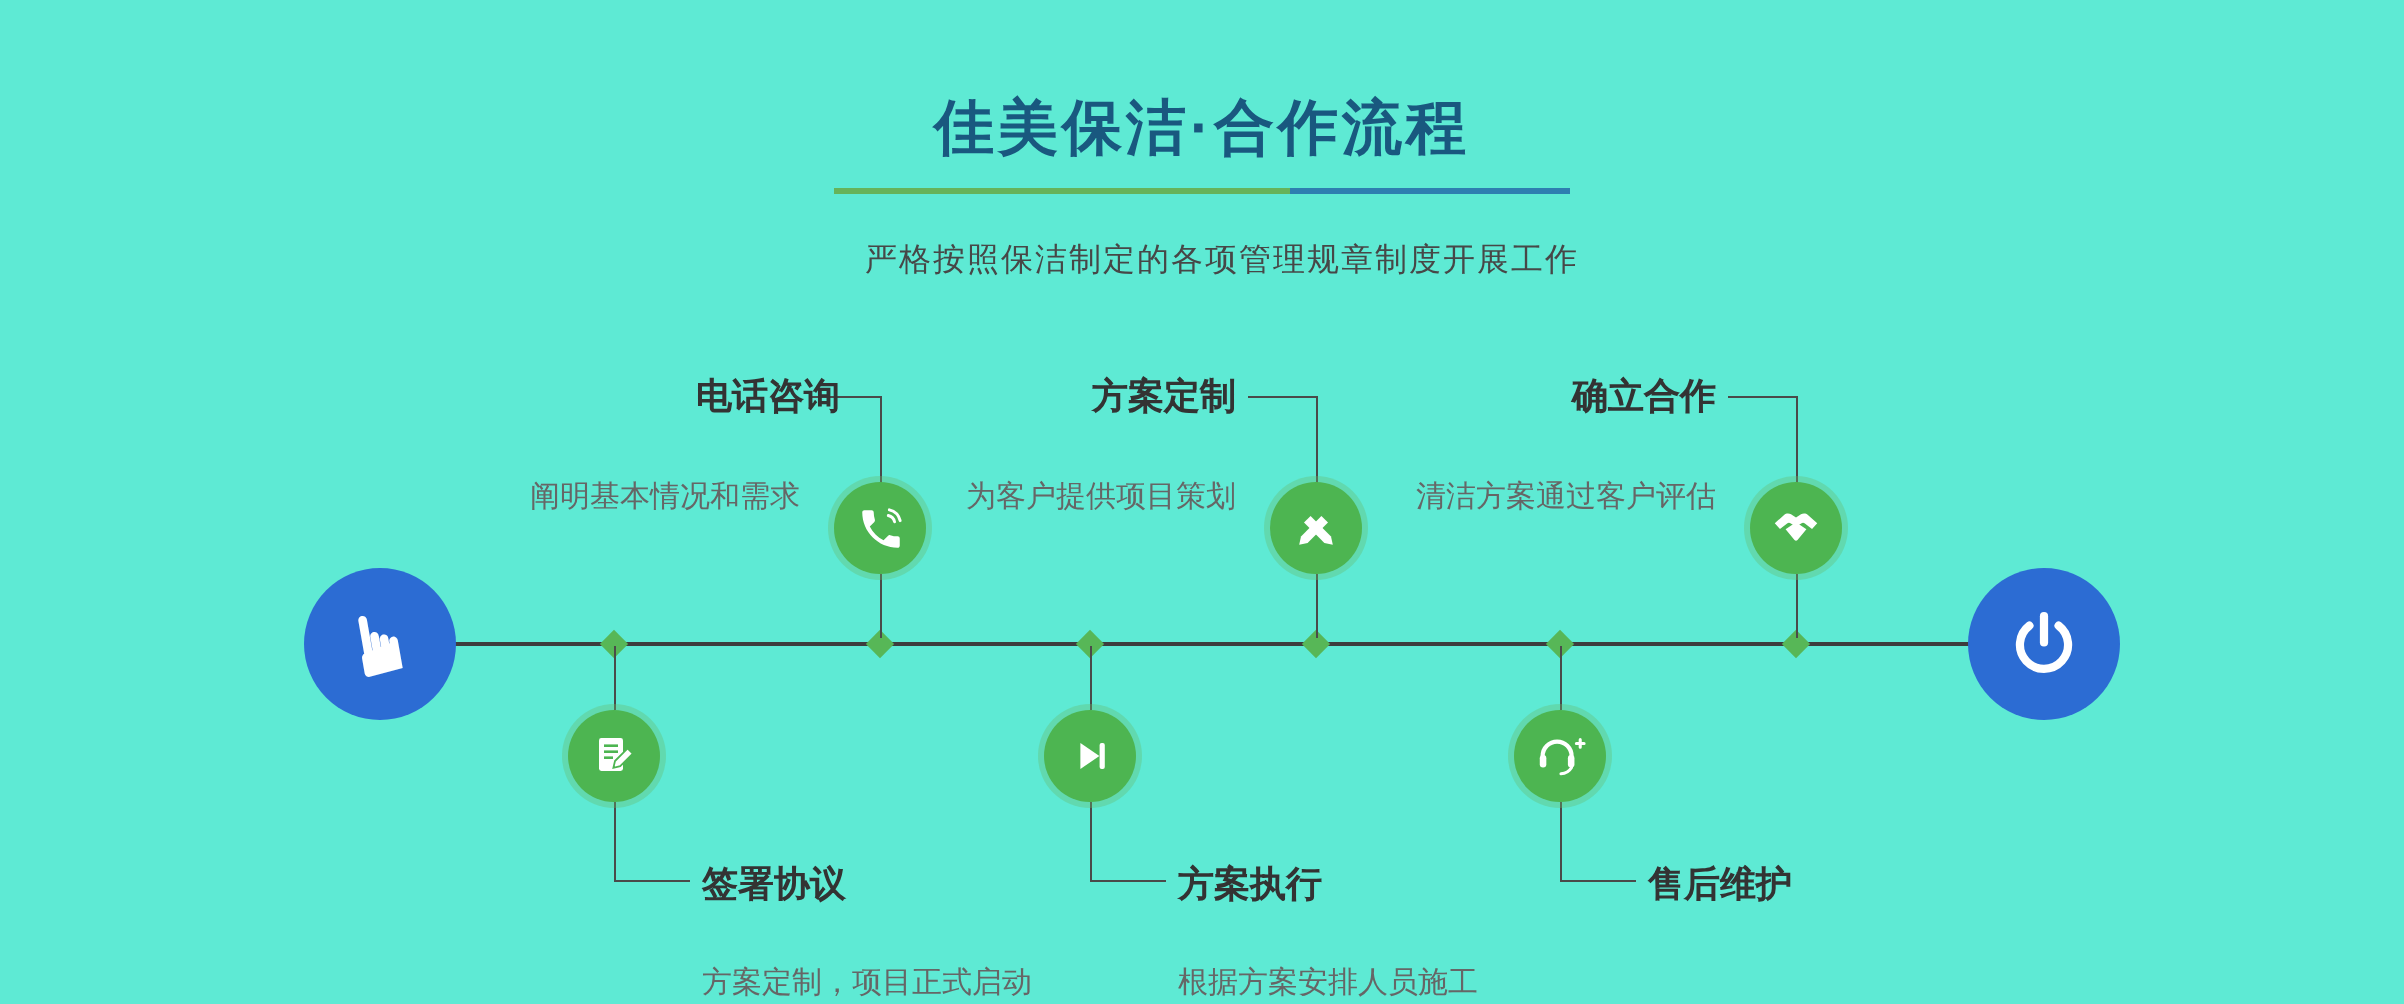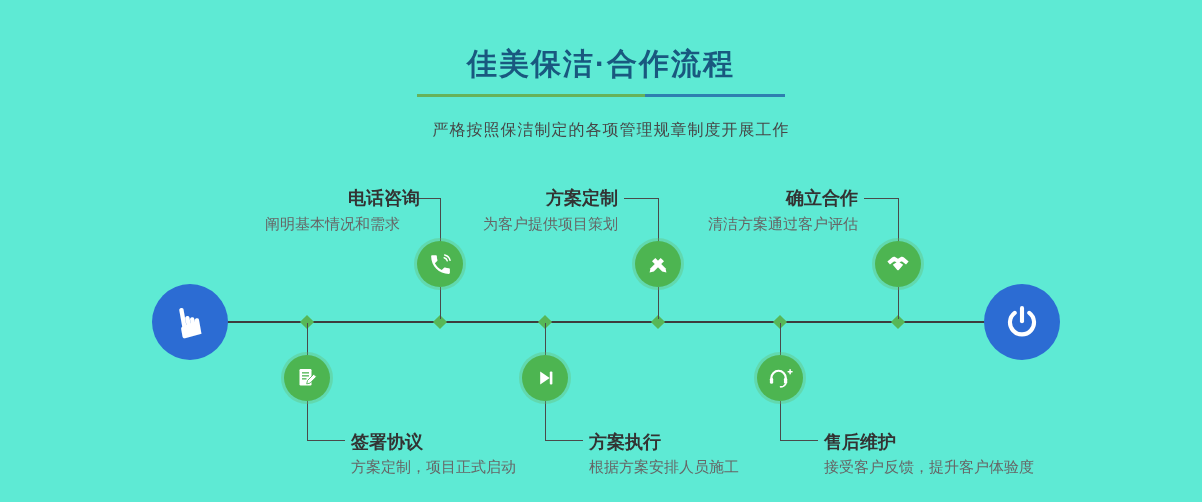--- a/index.html
+++ b/index.html
@@ -25,21 +25,21 @@
   }
   .hand{color:#ffffff;font-size:42px;line-height:1;transform:rotate(-100deg);display:block;}
   .diamond{position:absolute;width:10px;height:10px;background:#57b757;transform:rotate(45deg);}
   .step-circle{
     position:absolute;width:46px;height:46px;border-radius:50%;background:#4db551;
     box-shadow:0 0 0 3px rgba(102,187,106,.35);
     display:flex;align-items:center;justify-content:center;
   }
   .conn{position:absolute;background:#4a4a4a;}
   .step-title{position:absolute;font-size:18px;font-weight:bold;color:#333333;white-space:nowrap;}
-  .step-desc{position:absolute;font-size:15px;color:#666666;white-space:nowrap;}
+  .step-desc{position:absolute;font-size:15px;color:#666666;white-space:nowrap;margin-top:24px;}
   .ta-r{text-align:right;}
 </style>
 </head>
 <body>
 
 <div class="canvas">
 
   <h1 class="page-title">佳美保洁·合作流程</h1>
   <div class="underline">
     <span class="u-green"></span>
@@ -137,15 +137,14 @@
   <div class="step-circle" style="left:757px;top:355px;">
     <svg width="26" height="24" viewBox="0 0 27 24" fill="#fff">
       <path d="M4.5 12a7.5 7.5 0 0 1 15 0" fill="none" stroke="#fff" stroke-width="2.2"></path>
       <rect x="3" y="11.5" width="3.4" height="6.5" rx="1.7"></rect>
       <rect x="17.6" y="11.5" width="3.4" height="6.5" rx="1.7"></rect>
       <path d="M19.5 18a6.5 6.5 0 0 1-5.5 3.2" fill="none" stroke="#fff" stroke-width="1.6" stroke-linecap="round"></path>
       <path d="M22 5.5h4M24 3.5v4" stroke="#fff" stroke-width="1.6" stroke-linecap="round" fill="none"></path>
     </svg>
   </div>
   <div class="step-title" style="left:824px;top:430px;">售后维护</div>
-  <div class="step-desc" style="left:824px;top:458px;">接受客户反馈，提升客户体验度</div>
 
 </div>
 
 </body></html>

